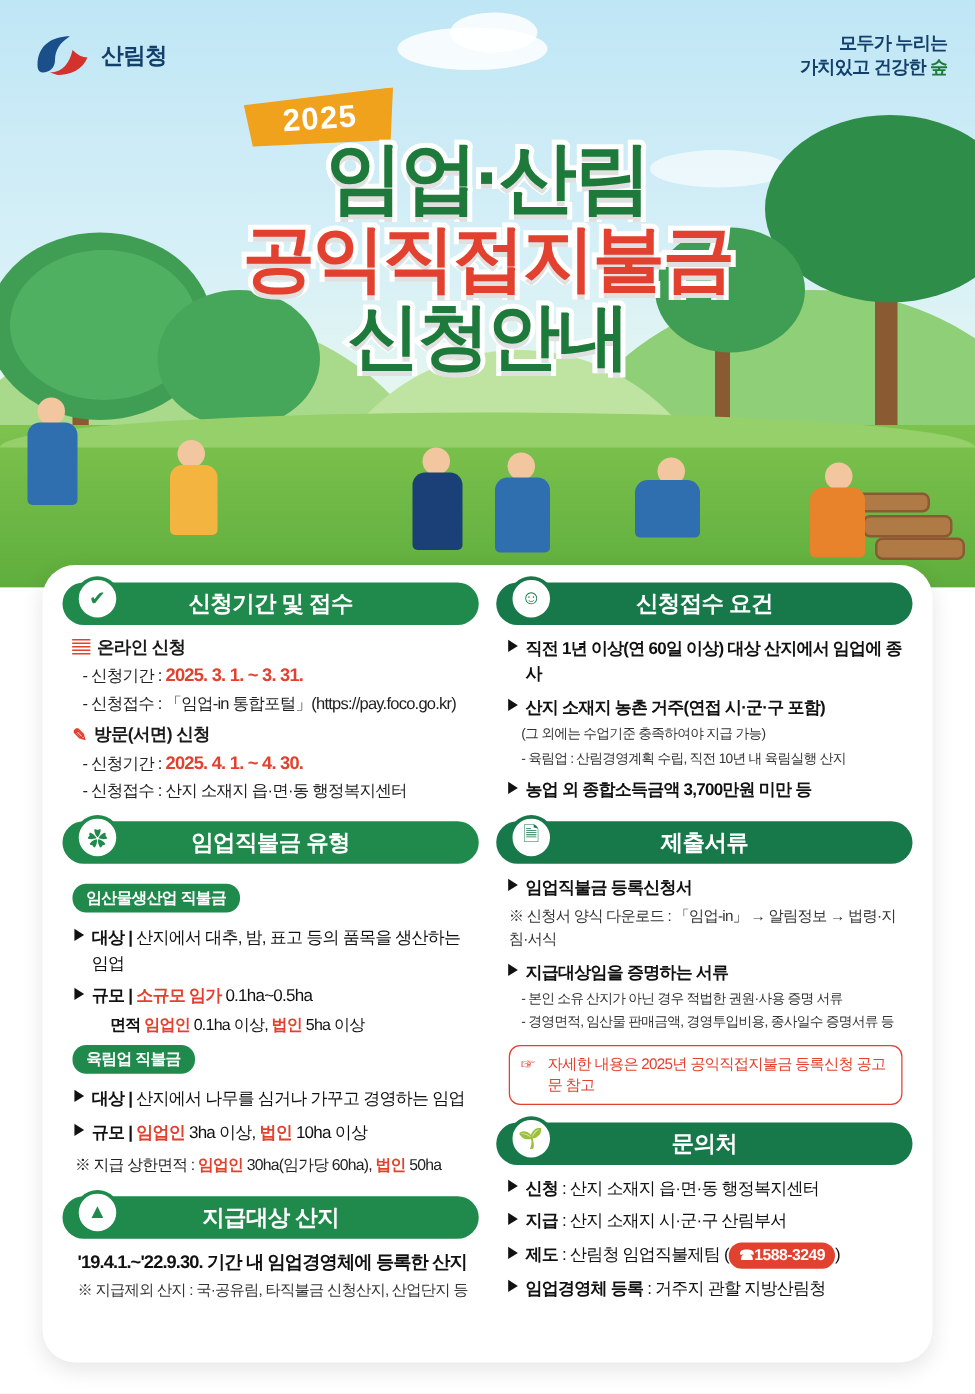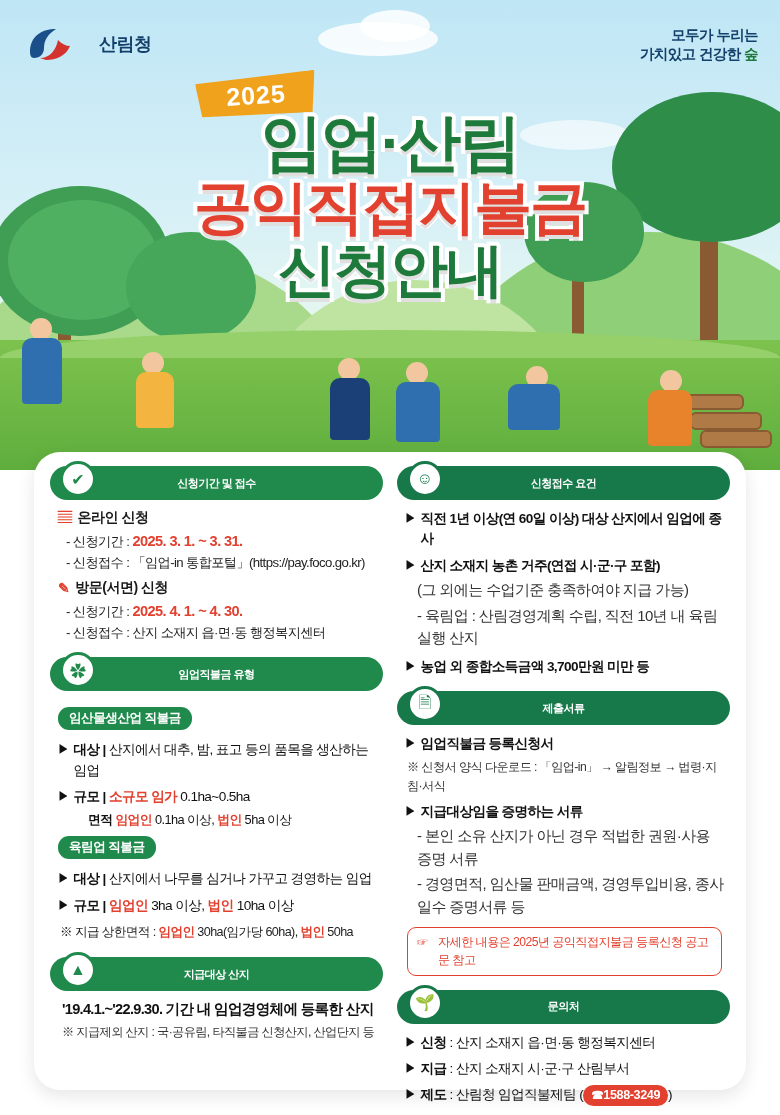--- a/index.html
+++ b/index.html
@@ -37,21 +37,21 @@
     position:absolute; left:0; bottom:112px; width:780px; height:28px;
     background:#95d06a; border-radius:50% 50% 0 0/ 100% 100% 0 0;
   }
 
   
   .person { position:absolute; }
   .p-head { position:absolute; border-radius:50%; }
   .p-body { position:absolute; border-radius:10px 10px 4px 4px; }
 
   
-  .logo-wrap { position:absolute; left:26px; top:26px; display:flex; align-items:center; gap:27px; }
+  .logo-wrap { position:absolute; left:26px; top:26px; display:flex; align-items:center; gap:9px; }
   .logo-mark { width:46px; height:36px; position:relative; }
   .logo-text { font-size:18px; font-weight:bold; color:#13406b; letter-spacing:-0.5px; }
 
   
   .slogan {
     position:absolute; right:22px; top:26px; text-align:right;
     color:#13406b; font-weight:bold; line-height:1.32; font-size:14.5px; letter-spacing:-0.6px;
   }
   .slogan .lf { color:#1d7a3a; }
 
@@ -100,36 +100,36 @@
     height:34px; border-radius:17px; display:flex; align-items:center;
     justify-content:center; position:relative; margin-bottom:9px;
   }
   .sec-head.green { background:#1f8a4c; }
   .sec-head.dgreen { background:#17794a; }
   .sec-head .ic {
     position:absolute; left:10px; top:-5px; width:36px; height:36px; border-radius:50%;
     background:#ffffff; border:3px solid #1f8a4c; display:flex; align-items:center; justify-content:center;
     font-size:16px; color:#1f8a4c;
   }
-  .sec-head .tx { color:#ffffff; font-weight:bold; font-size:11px; letter-spacing:-0.5px; }
+  .sec-head .tx { color:#ffffff; font-weight:bold; font-size:18px; letter-spacing:-0.5px; }
 
   
   .blk { padding:0 4px 0 6px; }
   .sub { font-weight:bold; font-size:14px; color:#1a1a1a; margin:6px 0 3px 2px; letter-spacing:-0.5px; display:flex; align-items:center; gap:6px;}
   .sub .sic { color:#e2412f; font-size:14px; }
   .li { font-size:13.2px; color:#222; letter-spacing:-0.6px; line-height:1.55; margin-left:10px; }
   .li .hl { color:#e2412f; font-weight:bold; font-size:14.6px; }
   .arrow-li {
     font-size:13.6px; color:#111; letter-spacing:-0.6px; line-height:1.5;
     margin:6px 0 0 2px; display:flex; gap:5px; font-weight:bold;
   }
   .arrow-li .ar { color:#111; font-size:11px; line-height:1.7; }
   .arrow-li .body { font-weight:bold; }
   .plain { font-weight:normal; }
-  .note { font-size:15px; color:#333; letter-spacing:-0.6px; line-height:1.5; margin:3px 0 0 14px; }
+  .note { font-size:11px; color:#333; letter-spacing:-0.6px; line-height:1.5; margin:3px 0 0 14px; }
   .note2 { font-size:12.2px; color:#333; letter-spacing:-0.6px; line-height:1.5; margin:4px 0 0 4px; }
 
   .tag {
     display:inline-block; background:#1f8a4c; color:#fff; font-weight:bold;
     font-size:12.6px; border-radius:11px; padding:3px 11px; letter-spacing:-0.5px; margin:7px 0 4px 2px;
   }
   .pipe { color:#111; }
   .lab { font-weight:bold; }
 
   .hr-note { font-size:12.6px; color:#222; letter-spacing:-0.6px; margin:8px 0 0 4px; }

